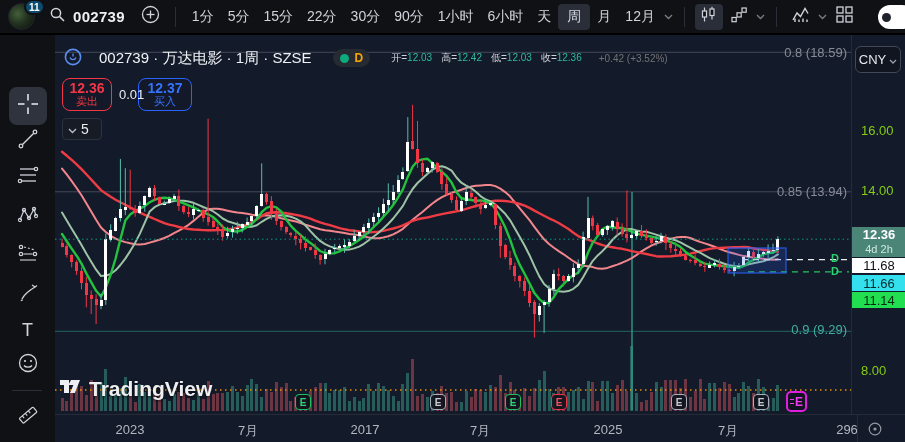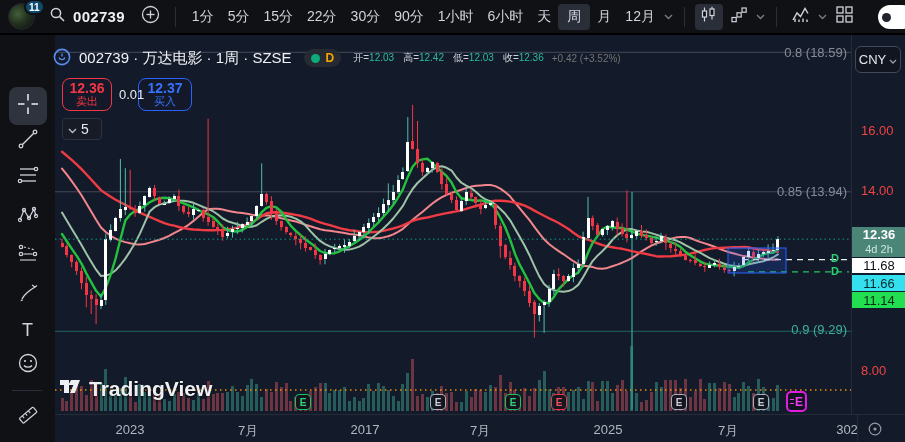--- a/index.html
+++ b/index.html
@@ -34,22 +34,22 @@
       display:flex;align-items:center;justify-content:center;border-radius:8px;}
   .ti.active{background:#2f333d;width:38px;height:38px;}
   .ltsep{position:absolute;left:12px;width:30px;height:1px;background:#2a2e39;}
   
   .plot{position:absolute;left:55px;top:35px;width:796px;height:379px;background:#131a29;z-index:1;}
   #chart-svg{position:absolute;left:55px;top:35px;width:796px;height:379px;z-index:2;}
   .fib-label{position:absolute;right:58px;font-size:13px;color:#878b98;z-index:3;}
   .fib-label.teal{color:#3fae9f;}
   .d-tag{position:absolute;font-size:11px;font-weight:700;color:#2bd170;z-index:4;line-height:11px;}
   
-  .chart-header{position:absolute;left:53px;top:47px;height:22px;display:flex;align-items:center;
-                gap:8px;font-size:15px;z-index:5;white-space:nowrap;}
+  .chart-header{position:absolute;left:64px;top:47px;height:22px;display:flex;align-items:center;
+                gap:17px;font-size:15px;z-index:5;white-space:nowrap;}
   .inst-title{color:#f0f2f5;font-weight:500;}
   .sess-toggle{display:flex;align-items:center;gap:6px;background:#262a33;border-radius:10px;
                height:18px;padding:0 7px;margin:0 4px;}
   .sess-dot{width:9px;height:9px;border-radius:50%;background:#0cab7c;}
   .sess-d{color:#f7a600;font-weight:700;font-size:12px;}
   .ohlc{display:flex;align-items:center;gap:9px;font-size:10px;}
   .ohlc .lbl{color:#cfd3da;}
   .ohlc .val{color:#2abd9d;}
   .chg{color:#737373;font-size:10px;}
   
@@ -71,21 +71,21 @@
   .eb{position:absolute;top:394px;width:16px;height:16px;border-radius:4px;background:rgba(15,19,28,.88);
       display:flex;align-items:center;justify-content:center;font-size:10px;font-weight:700;z-index:4;}
   .eb.green{border:1.5px solid #1ec15e;color:#2fd573;}
   .eb.gray{border:1.5px solid #a9afbb;color:#c6cbd4;}
   .eb.red{border:1.5px solid #f23645;color:#f4525f;}
   .eb.magenta{width:21px;height:21px;top:391px;border:2px solid #e01ee0;color:#ef3bef;font-size:12px;border-radius:5px;}
   .eb .dd{width:4px;height:5px;border-top:1.5px solid #ef3bef;border-bottom:1.5px solid #ef3bef;margin-right:1px;}
   
   .paxis{position:absolute;left:851px;top:35px;width:54px;height:379px;background:#131a29;
          border-left:1px solid #262b38;z-index:5;}
-  .pl{position:absolute;left:9px;font-size:13px;color:#ef4444;}
+  .pl{position:absolute;left:9px;font-size:13px;color:#84cc16;}
   .cny-btn{position:absolute;left:3px;top:11px;width:46px;height:27px;border:1px solid #434859;border-radius:6px;
            display:flex;align-items:center;justify-content:center;gap:3px;font-size:13px;color:#e6e8ee;background:#11151f;}
   .pbadge{position:absolute;left:0;width:54px;display:flex;flex-direction:column;align-items:center;
           justify-content:center;font-size:13px;}
   .pb-last{top:192px;height:30px;background:#4a8577;color:#fff;line-height:14px;}
   .pb-last .cp{font-weight:700;}
   .pb-last .cd{font-size:11px;color:#cfe9df;}
   .pb-order{top:223px;height:15px;background:#fff;color:#0b0d12;}
   .pb-cyan{top:240px;height:16px;background:#35e0ee;color:#06282c;}
   .pb-green{top:257px;height:16px;background:#22df52;color:#062c10;}
@@ -847,21 +847,21 @@
     <div class="pbadge pb-green">11.14</div>
   </div>
 
   <div class="taxis">
     <div class="tl" style="left:75px;">2023</div>
     <div class="tl" style="left:193px;">7月</div>
     <div class="tl" style="left:310px;">2017</div>
     <div class="tl" style="left:425px;">7月</div>
     <div class="tl" style="left:553px;">2025</div>
     <div class="tl" style="left:673px;">7月</div>
-    <div class="tl" style="left:792px;">302</div>
+    <div class="tl" style="left:792px;">296</div>
     <div class="corner-sep"></div>
     <span class="corner-icon">
       <svg width="16" height="16" viewBox="0 0 16 16">
           <circle cx="8" cy="8" r="5.8" fill="none" stroke="#9598a1" stroke-width="1.2"></circle>
           <circle cx="8" cy="8" r="1.6" fill="#9598a1"></circle>
         </svg>
     </span>
   </div>
 
 </div>

